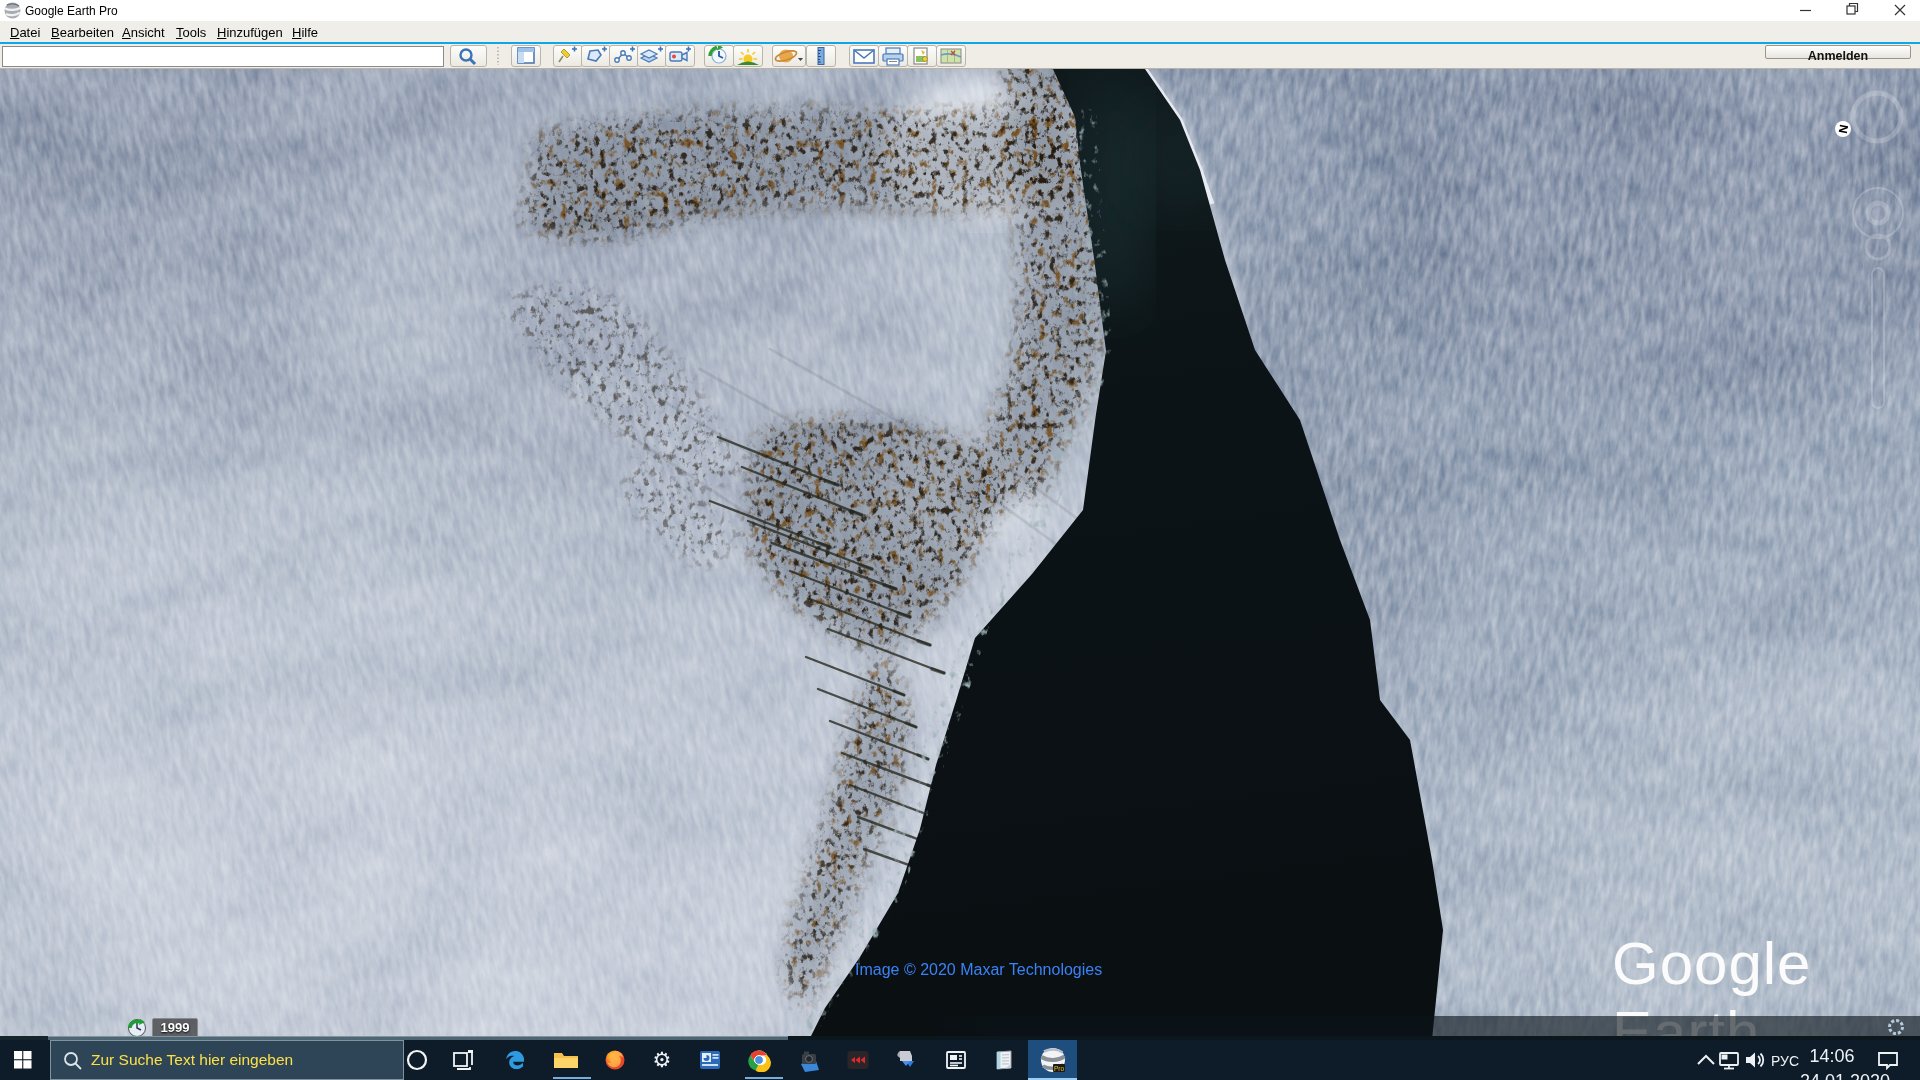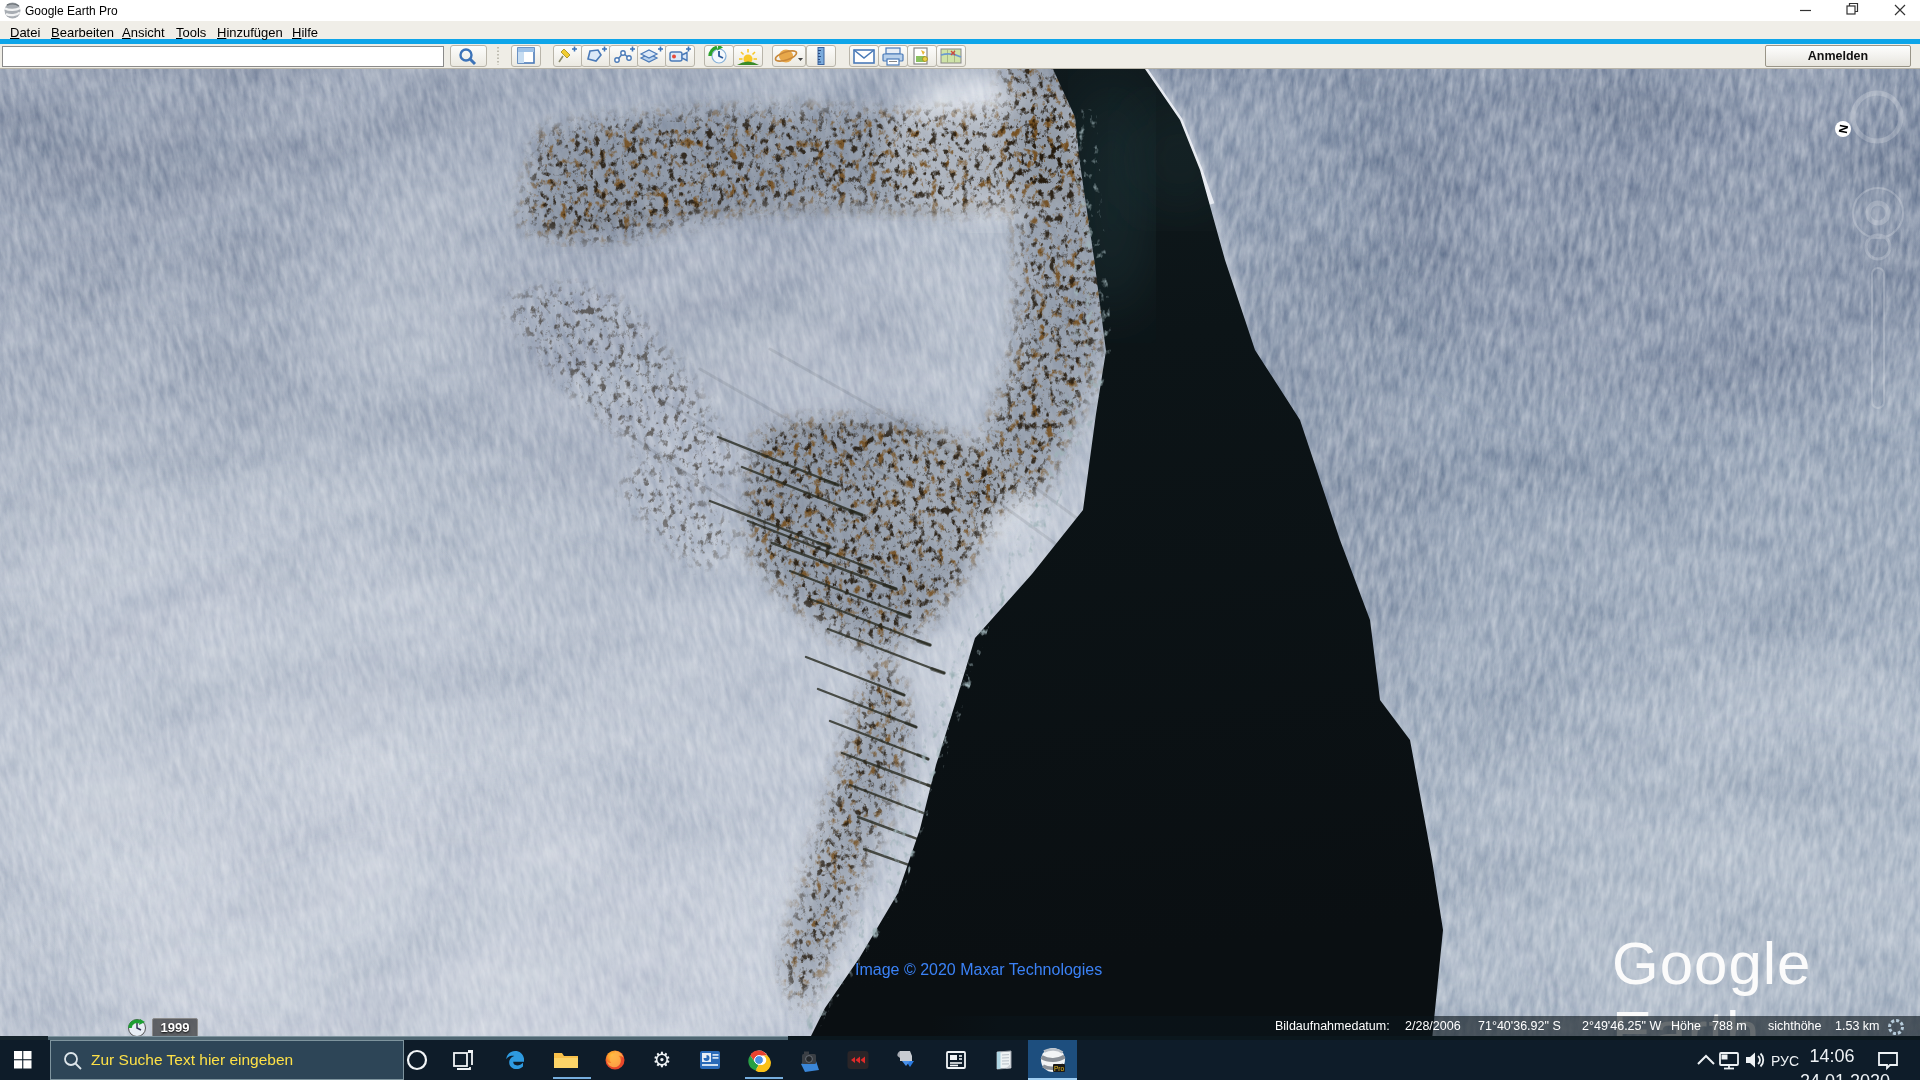--- a/index.html
+++ b/index.html
@@ -1,22 +1,22 @@
 <!DOCTYPE html>
 <html><head><meta charset="utf-8"><style>
 html,body{margin:0;padding:0;width:1920px;height:1080px;overflow:hidden;background:#000;font-family:"Liberation Sans",sans-serif;}
 #titlebar{position:absolute;left:0;top:0;width:1920px;height:21px;background:#ffffff;}
 #titlebar .t{position:absolute;left:25px;top:4px;font-size:12px;color:#000;}
-#menubar{position:absolute;left:0;top:21px;width:1920px;height:23px;background:#f0eee8;border-bottom:5px solid #0ea5e9;box-sizing:border-box;}
+#menubar{position:absolute;left:0;top:21px;width:1920px;height:23px;background:#f0eee8;border-bottom:2px solid #0ea5e9;box-sizing:border-box;}
 .mi{position:absolute;top:4px;font-size:13px;color:#000;}
 .mi u{text-decoration:underline;}
 #toolbar{position:absolute;left:0;top:44px;width:1920px;height:25px;background:#efede6;border-bottom:1px solid #b8b4a8;box-sizing:border-box;}
 #searchbox{position:absolute;left:2px;top:2px;width:440px;height:19px;background:#fff;border:1px solid #8a8a8a;}
 .tbtn{position:absolute;top:1px;width:30px;height:22px;background:linear-gradient(#fdfdfc,#ebe9e1);border:1px solid #b9b5aa;border-radius:3px;box-sizing:border-box;}
-#anmelden{position:absolute;left:1765px;top:1px;width:146px;height:22px;background:linear-gradient(#fefefe,#e7e5de);border:1px solid #999588;border-radius:2px;box-sizing:border-box;text-align:center;font-size:12.5px;font-weight:bold;color:#111;line-height:20px;}
+#anmelden{position:absolute;left:1765px;top:1px;width:146px;height:14px;background:linear-gradient(#fefefe,#e7e5de);border:1px solid #999588;border-radius:2px;box-sizing:border-box;text-align:center;font-size:12.5px;font-weight:bold;color:#111;line-height:20px;}
 #map{position:absolute;left:0;top:69px;width:1920px;height:971px;background:#0b1215;}
 #maxar{position:absolute;left:855px;top:892px;color:#3b82f6;font-size:16px;}
 #gelogo{position:absolute;left:1612px;top:860px;color:#fbfbfb;font-size:60px;letter-spacing:1px;}
 #statustext{position:absolute;left:930px;top:950px;width:990px;height:20px;color:#fff;font-size:12.5px;}
 #strip{position:absolute;left:0;top:967px;width:1920px;height:4px;background:#0b171d;}
 #strip .a{position:absolute;left:0;top:0;width:48px;height:4px;background:#16242c;}
 #strip .b{position:absolute;left:48px;top:0;width:740px;height:4px;background:#4f6672;border-top:1px solid #7e949e;box-sizing:border-box;}
 #badge1999{position:absolute;left:152px;top:949px;width:44px;height:18px;background:rgba(28,28,28,0.62);border:1px solid #8a8a8a;border-radius:2px;color:#fff;font-weight:bold;font-size:13px;text-align:center;line-height:17px;text-shadow:0 1px 2px #000;}
 #taskbar{position:absolute;left:0;top:1040px;width:1920px;height:40px;background:#0e1c29;}
 #tsearch{position:absolute;left:50px;top:0px;width:354px;height:40px;background:#2d4557;border:1px solid #7e949e;box-sizing:border-box;}
@@ -317,30 +317,20 @@
       <path d="M2 9 a7 7 0 0 1 10 -6" stroke="#1d9e33" stroke-width="3.5" fill="none"></path>
       <path d="M12 0 L17 3 L11 6 Z" fill="#1d9e33"></path>
     </g>
   </svg>
   <div id="maxar">Image © 2020 Maxar Technologies</div>
   <div id="gelogo">Google Earth</div>
   <div style="position:absolute;left:930px;top:947px;width:990px;height:20px;background:linear-gradient(90deg,rgba(10,20,26,0),rgba(10,20,26,0.62) 70px,rgba(10,20,26,0.62))"></div>
   <svg style="position:absolute;left:1887px;top:949px" width="18" height="18" viewBox="0 0 18 18">
       <circle cx="9" cy="9" r="6.5" fill="none" stroke="#c2d8e8" stroke-width="3" stroke-dasharray="3 2" opacity="0.9"></circle>
     </svg>
-  <div id="statustext">
-      <span style="position:absolute;left:345px">Bildaufnahmedatum:</span>
-      <span style="position:absolute;left:475px">2/28/2006</span>
-      <span style="position:absolute;left:548px">71°40'36.92" S</span>
-      <span style="position:absolute;left:652px">2°49'46.25" W</span>
-      <span style="position:absolute;left:741px">Höhe</span>
-      <span style="position:absolute;left:782px">788 m</span>
-      <span style="position:absolute;left:838px">sichthöhe</span>
-      <span style="position:absolute;left:905px">1.53 km</span>
-    </div>
   <div id="badge1999">1999</div>
   <div id="strip">
       <div class="a"></div>
       <div class="b"></div>
     </div>
 </div>
 <div id="taskbar">
   <svg style="position:absolute;left:14px;top:11px" width="18" height="18" viewBox="0 0 18 18">
       <rect x="0" y="0" width="8.2" height="8.2" fill="#fff"></rect>
       <rect x="9.3" y="0" width="8.2" height="8.2" fill="#fff"></rect>

